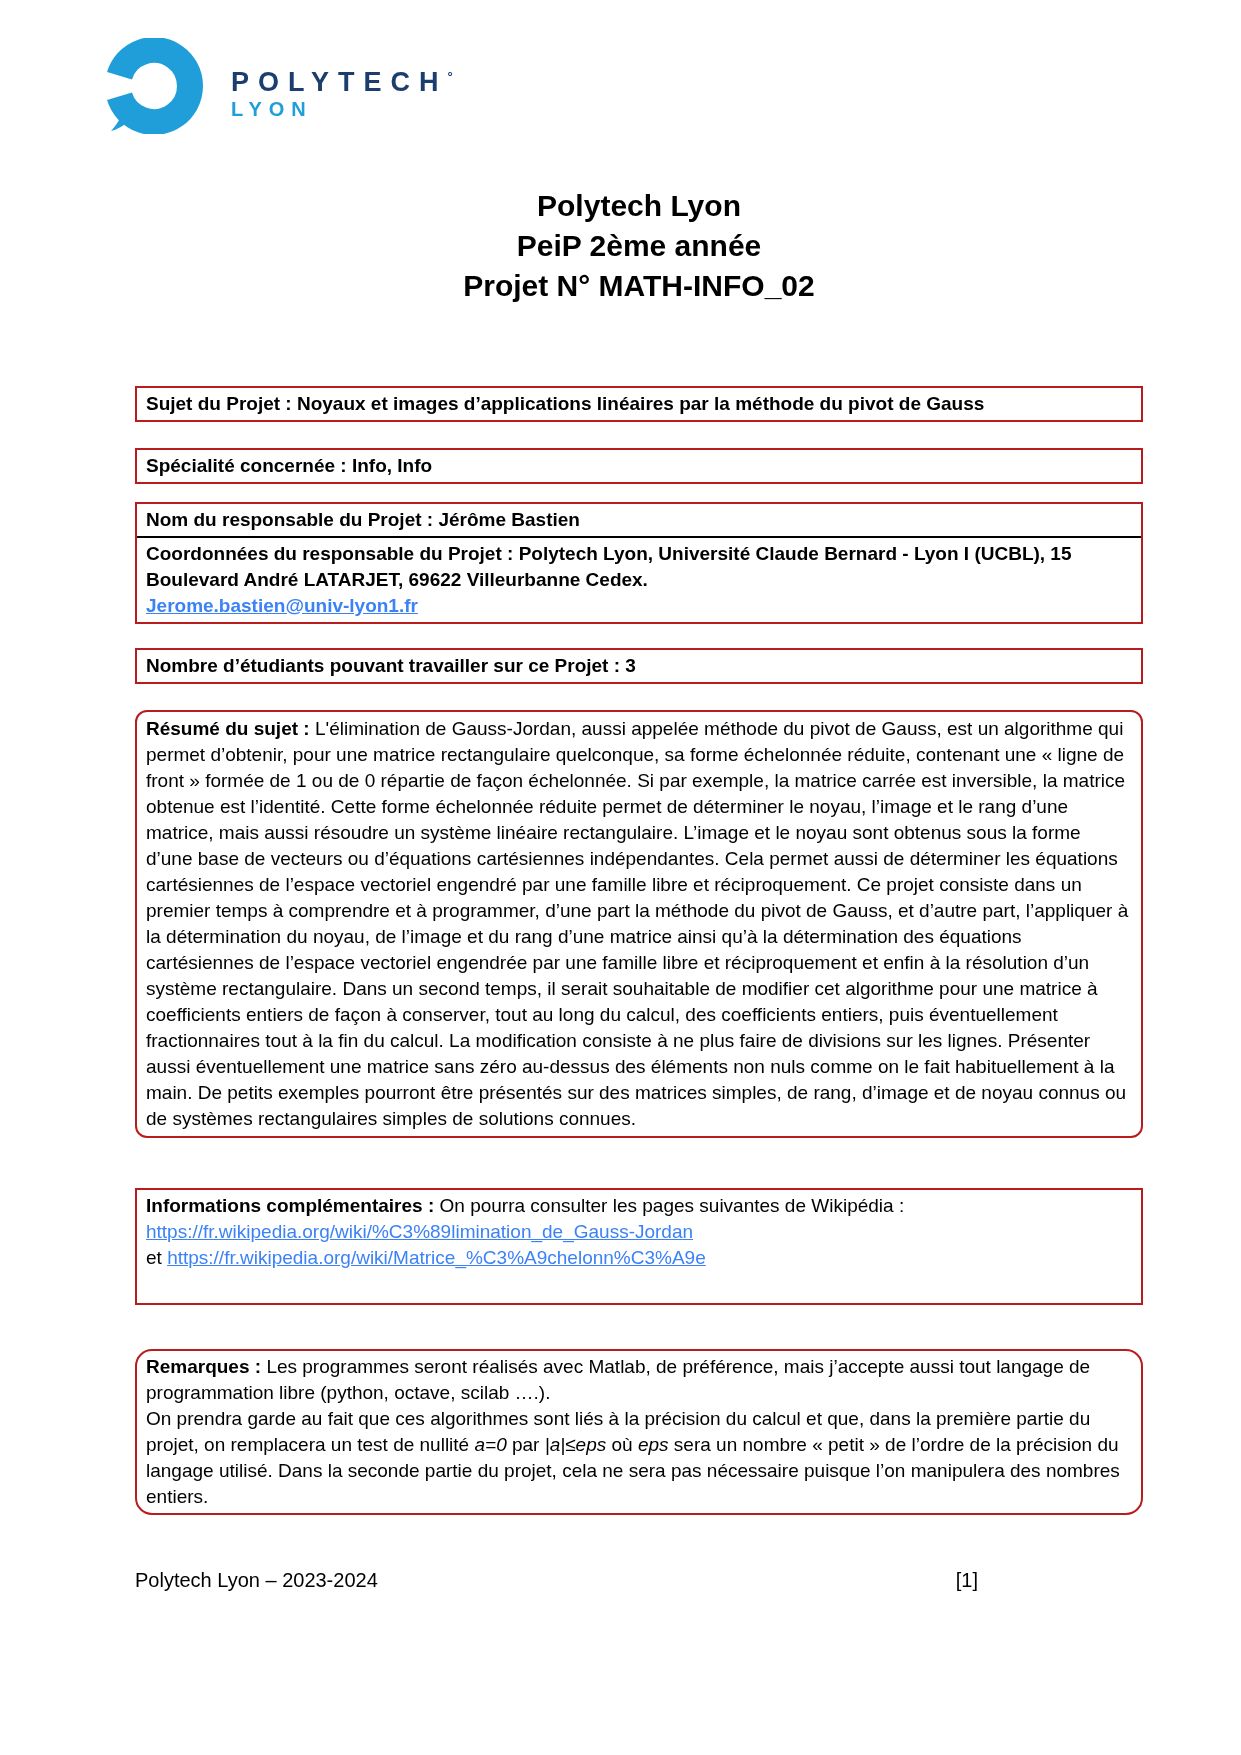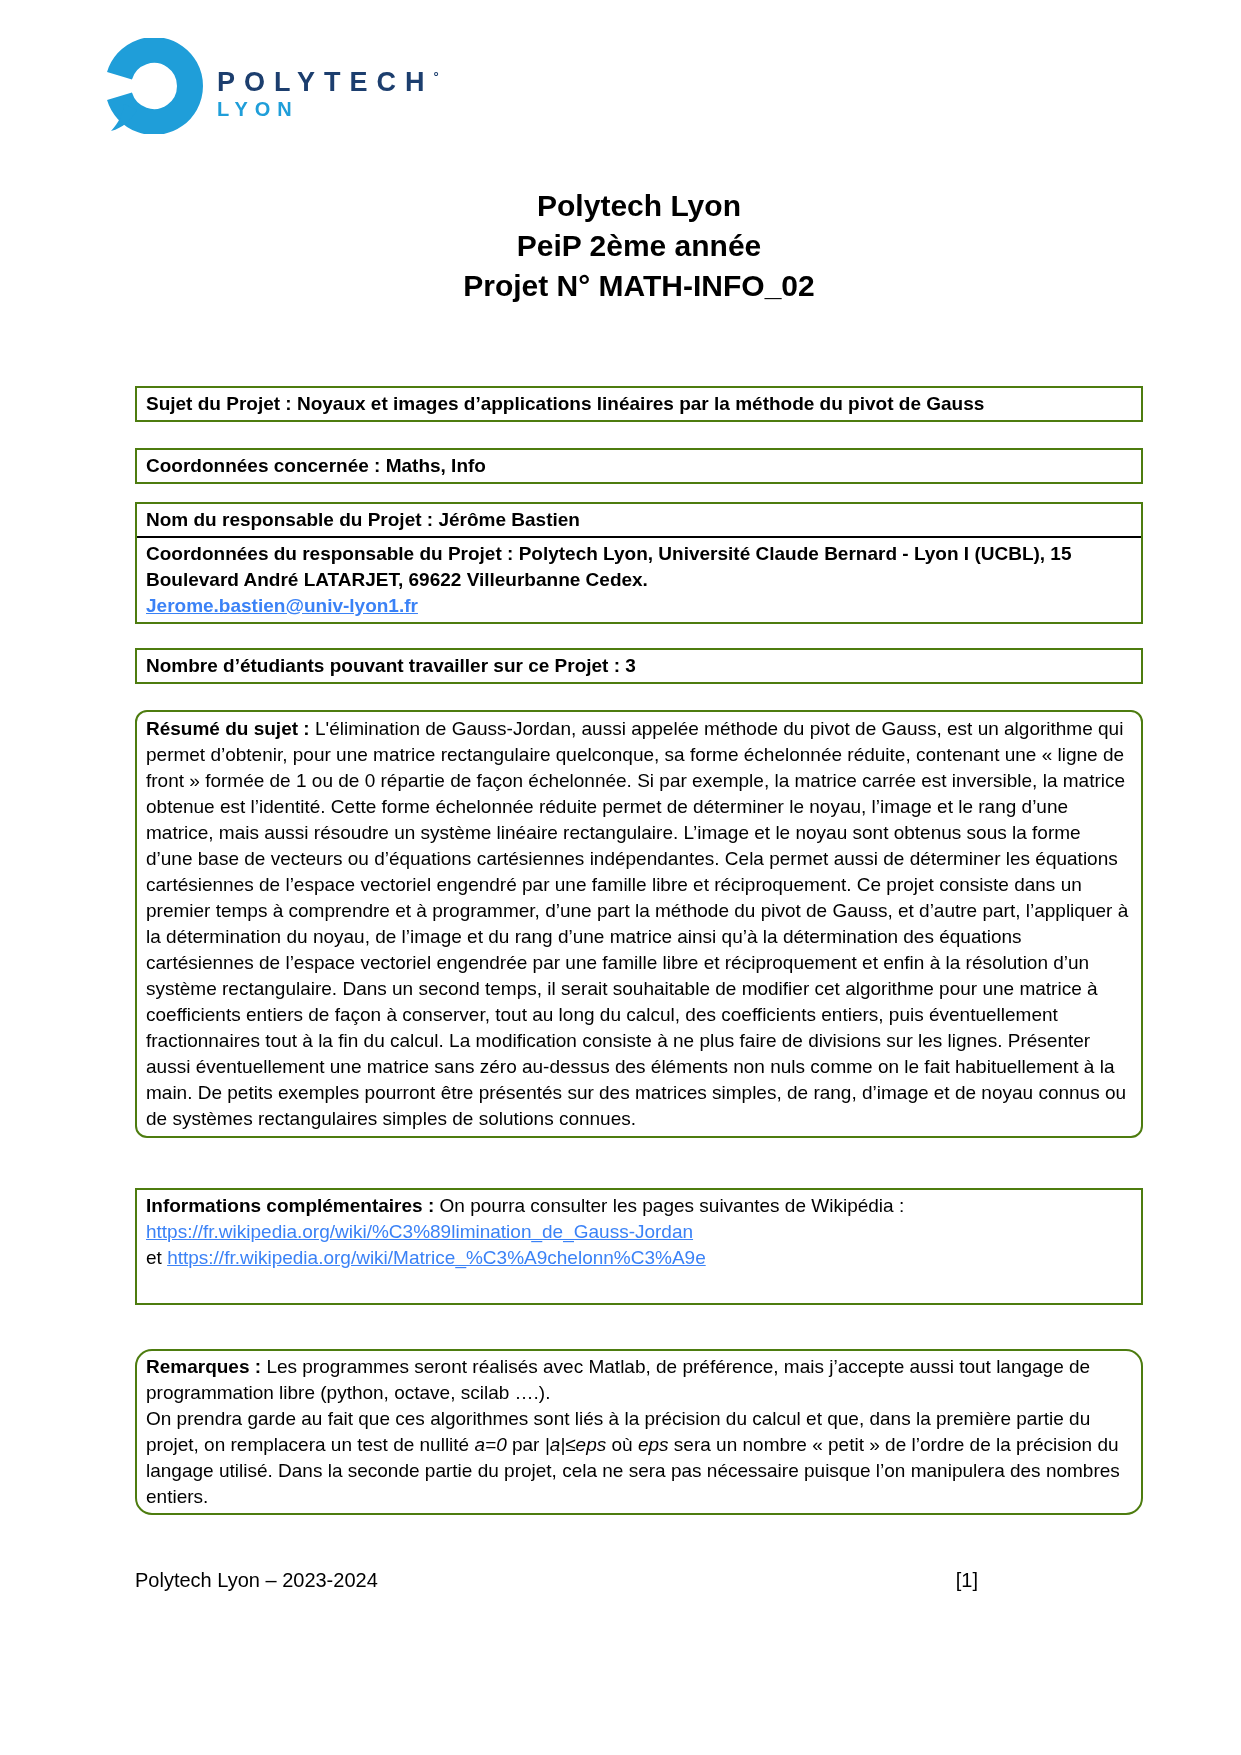--- a/index.html
+++ b/index.html
@@ -3,36 +3,36 @@
 <meta charset="utf-8">
 <style>
   html, body { margin: 0; padding: 0; background: #ffffff; }
   body {
     width: 1241px; min-height: 1755px;
     font-family: "Liberation Sans", sans-serif;
     color: #000; position: relative;
   }
   .logo-block {
     position: absolute; top: 38px; left: 95px;
-    display: flex; align-items: center; gap: 0;
+    display: flex; align-items: center; gap: 14px;
   }
   .logo-text { display: flex; flex-direction: column; margin-top: 6px; }
   .logo-brand {
     color: #1c3e6e; font-weight: bold; font-size: 27px;
     letter-spacing: 9px; line-height: 30px; white-space: nowrap;
   }
   .logo-brand sup { font-size: 13px; letter-spacing: 0; }
   .logo-city {
     color: #1f9ed9; font-weight: bold; font-size: 20px;
     letter-spacing: 7px; line-height: 24px;
   }
   .content { margin-left: 135px; width: 1008px; padding-top: 186px; }
   .doc-title { text-align: center; font-weight: bold; font-size: 30px; line-height: 40px; }
   .box {
-    border: 2px solid #4d7c0f; font-size: 19px; line-height: 26px;
+    border: 2px solid #b91c1c; font-size: 19px; line-height: 26px;
     padding: 3px 9px; box-sizing: border-box;
   }
   .bold { font-weight: bold; }
   .box-sujet        { margin-top: 80px; }
   .box-specialite   { margin-top: 26px; }
   .box-responsable  { margin-top: 18px; padding: 0; }
   .box-responsable .row { padding: 3px 9px; }
   .box-responsable .row + .row { border-top: 2px solid #000; }
   .box-etudiants    { margin-top: 24px; }
   .box-resume       { margin-top: 26px; padding: 4px 9px; text-align: left; border-radius: 12px; }
@@ -68,21 +68,21 @@
     <div>Polytech Lyon</div>
     <div>PeiP 2ème année</div>
     <div>Projet N° MATH-INFO_02</div>
   </div>
 
   <div class="box box-sujet bold">
     <span>Sujet du Projet : Noyaux et images d’applications linéaires par la méthode du pivot de Gauss</span>
   </div>
 
   <div class="box box-specialite bold">
-    <span>Coordonnées concernée : Maths, Info</span>
+    <span>Spécialité concernée : Info, Info</span>
   </div>
 
   <div class="box box-responsable bold">
     <div class="row">
       <span>Nom du responsable du Projet : Jérôme Bastien</span>
     </div>
     <div class="row">
       <span>Coordonnées du responsable du Projet : Polytech Lyon, Université Claude Bernard - Lyon I (UCBL), 15 Boulevard André LATARJET, 69622 Villeurbanne Cedex.</span><br>
       <a href="#" class="doc-link email-link">Jerome.bastien@univ-lyon1.fr</a>
     </div>

